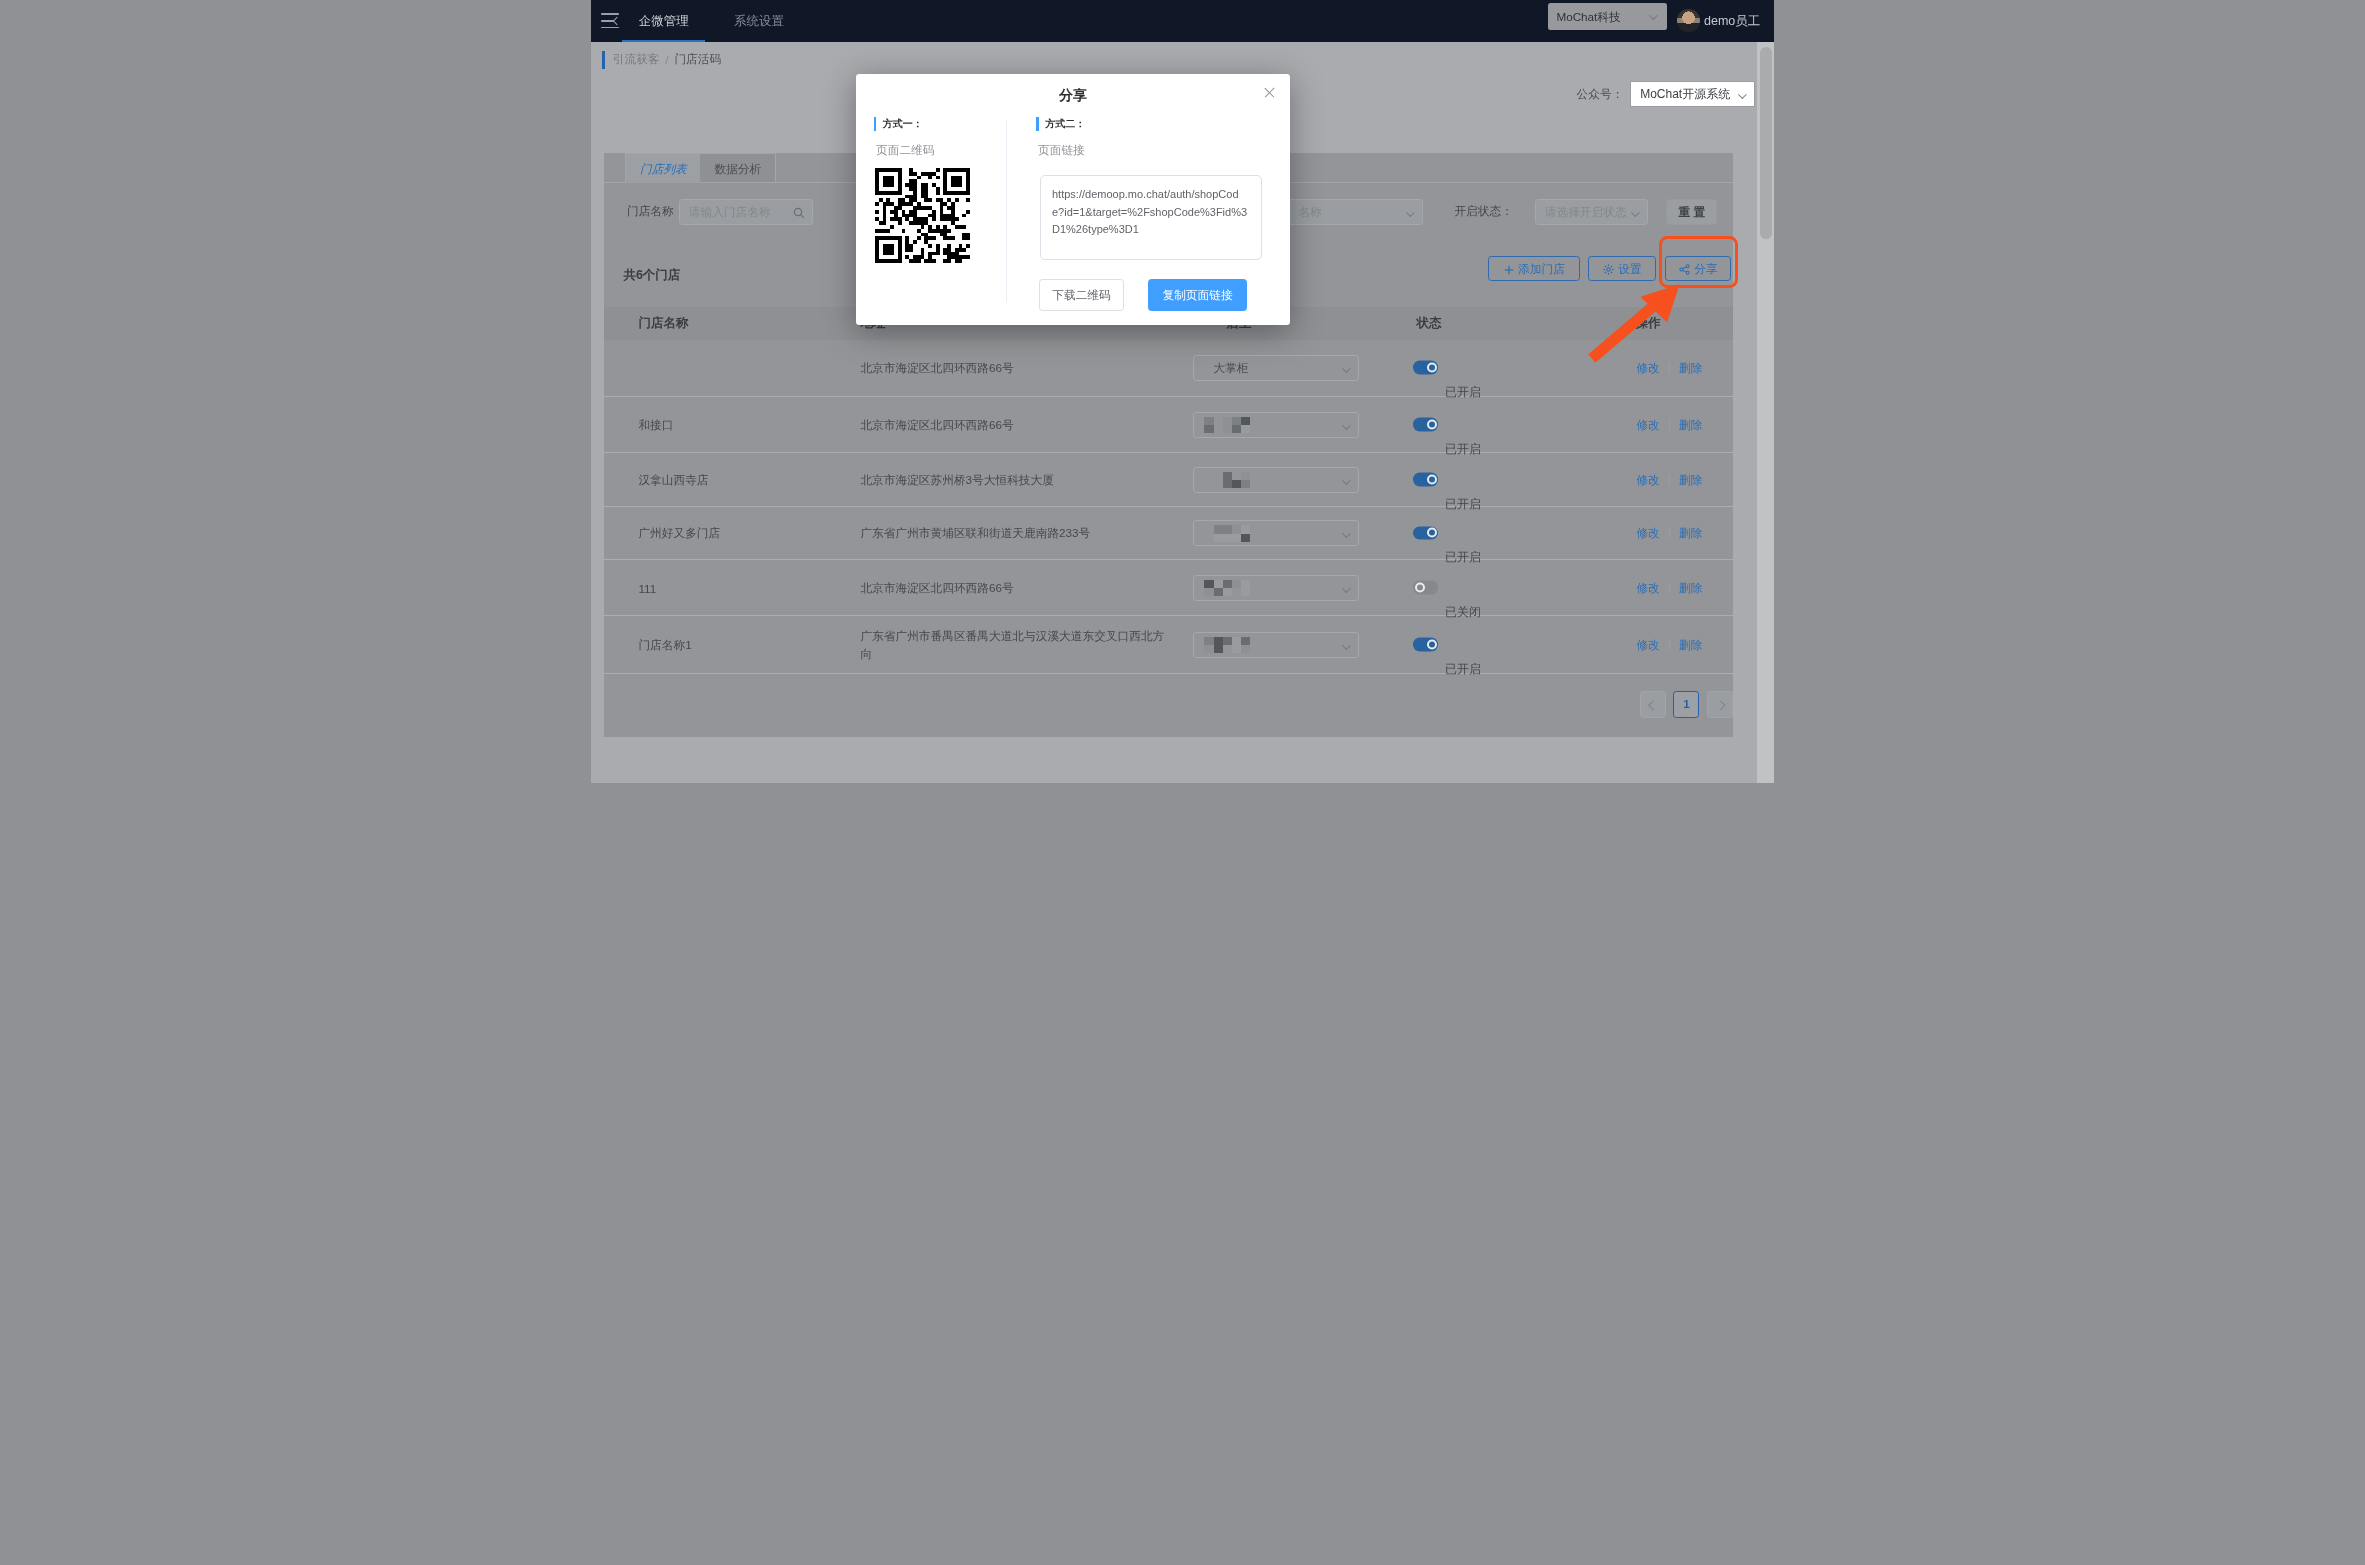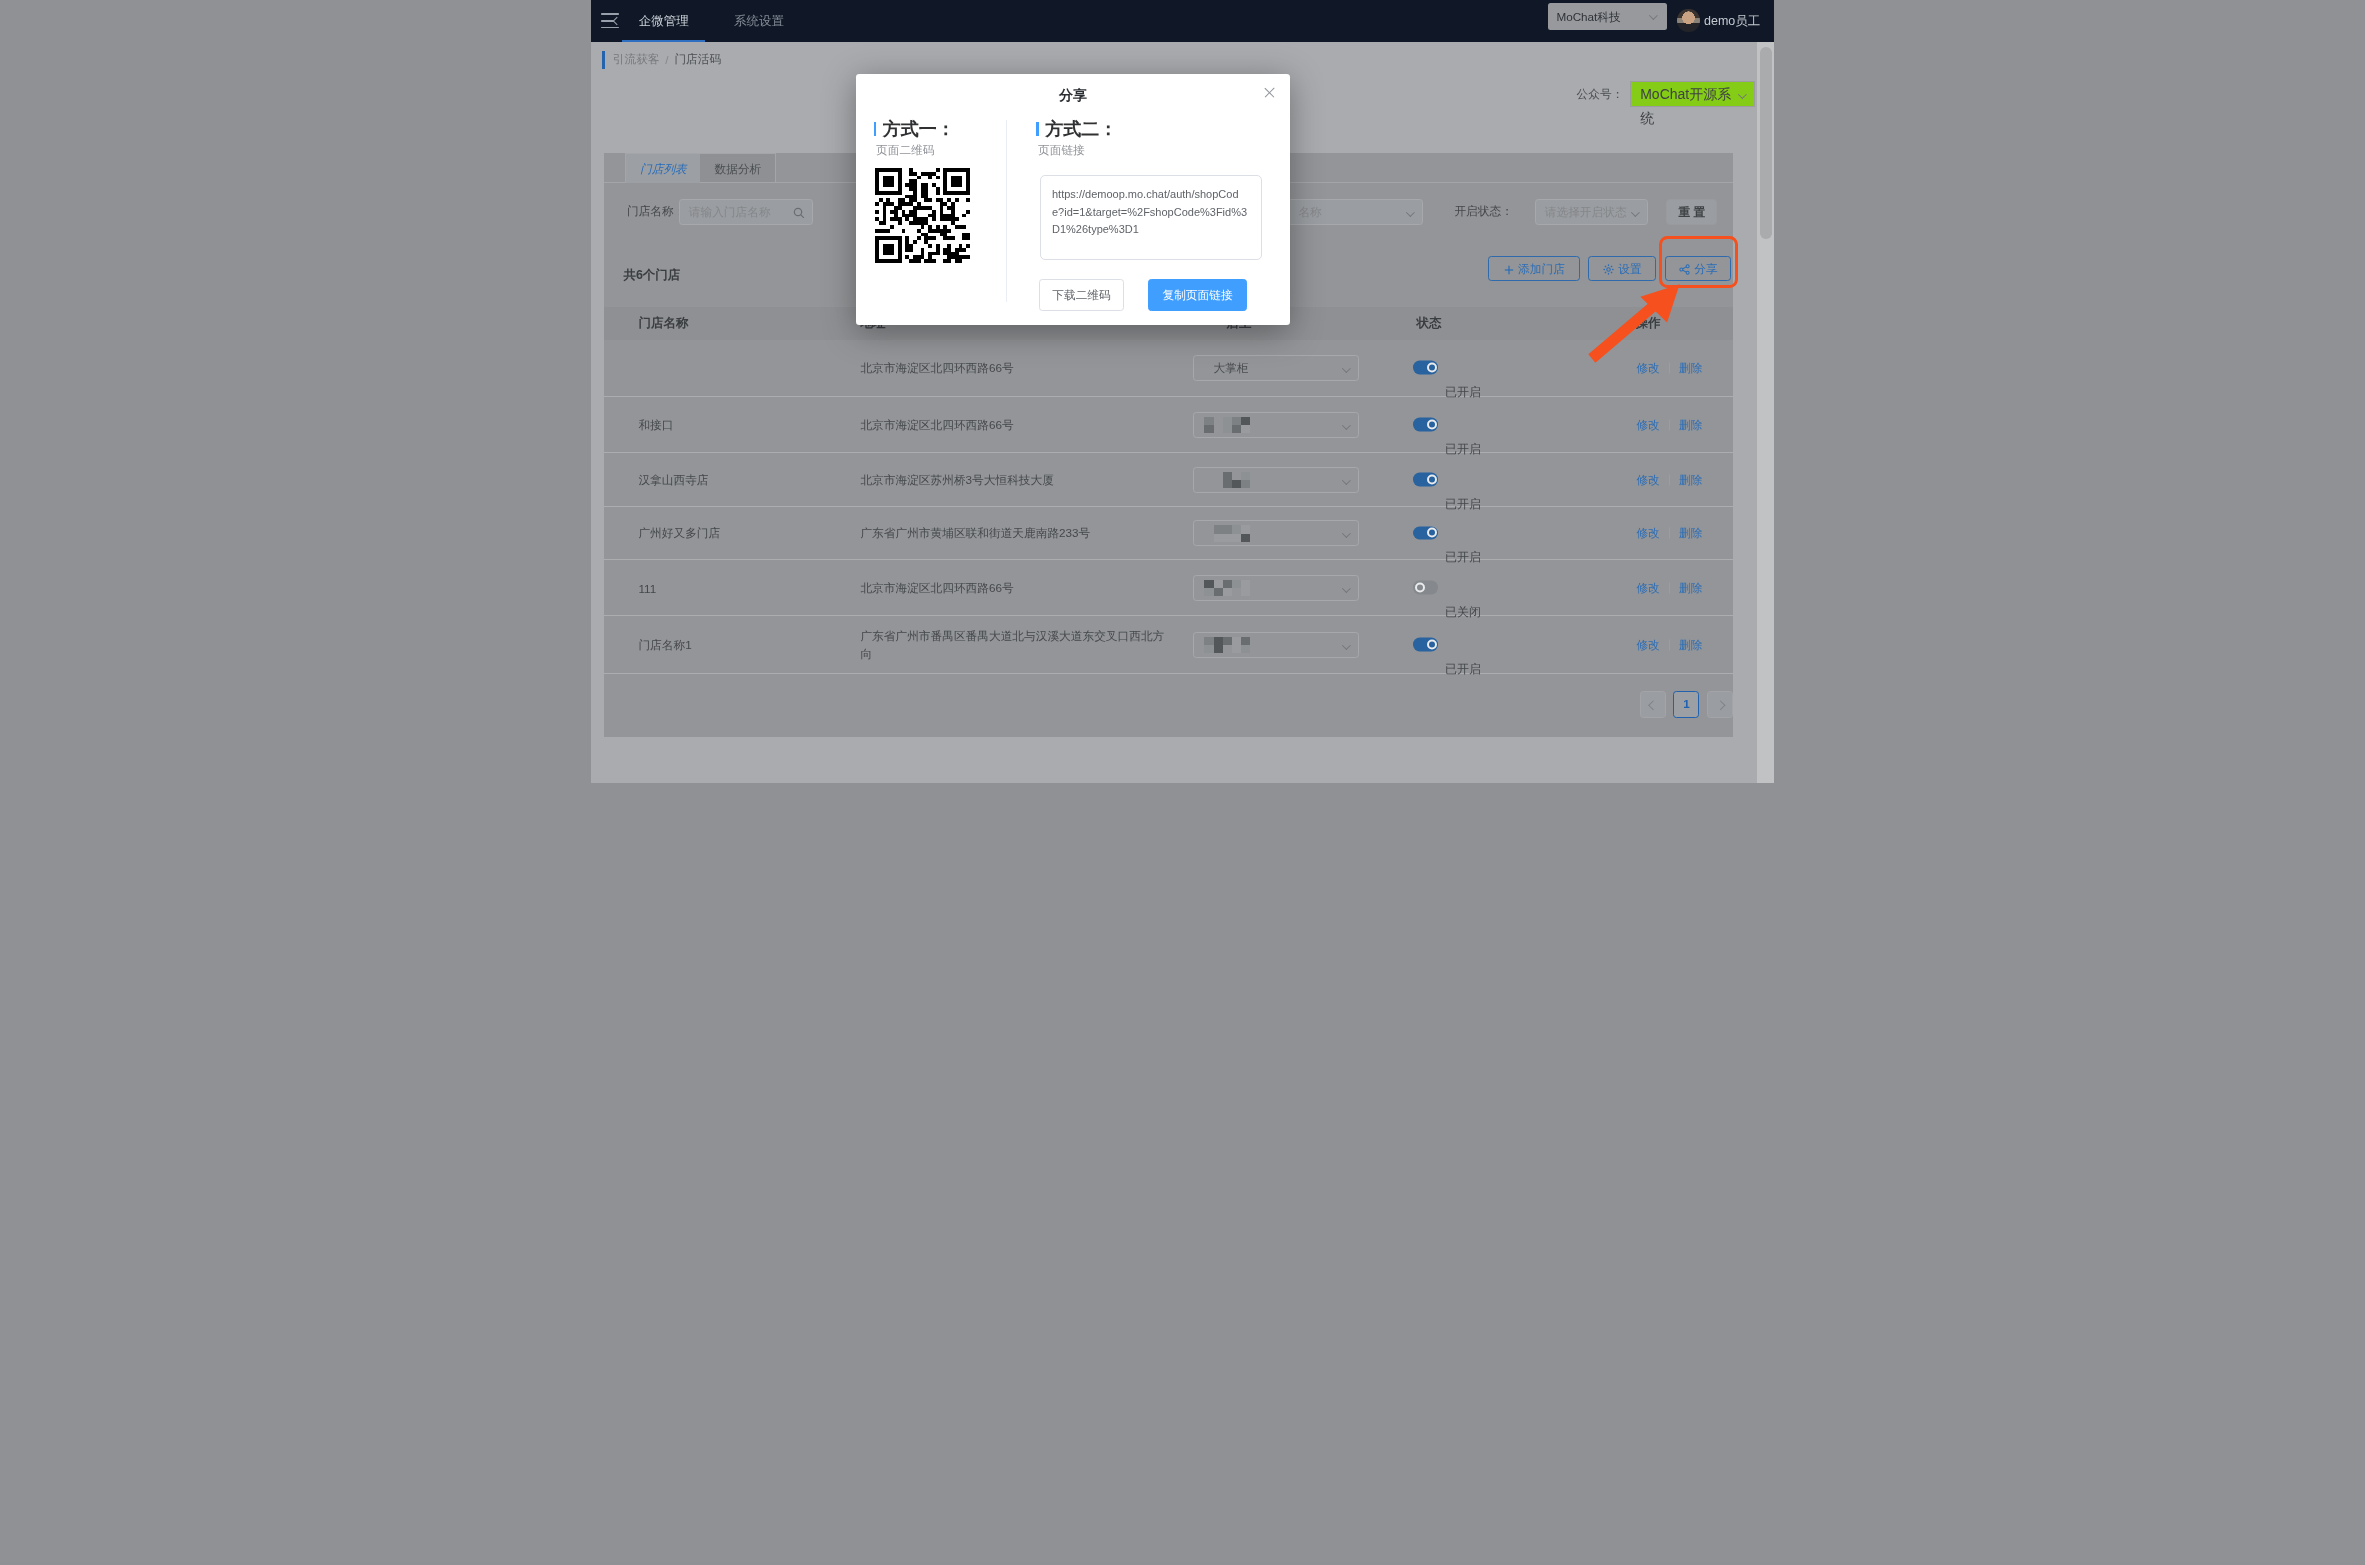--- a/index.html
+++ b/index.html
@@ -37,21 +37,21 @@
   
   .page-tabs { position:absolute; left:0; top:84px; width:100%; height:35px; border-bottom:0.8px solid #a2a4a7; z-index:1; }
   .ptab { position:absolute; top:5px; height:29px; line-height:25px; font-size:12.5px; cursor:pointer; }
   .ptab.t0 { left:11.7px; width:70px; text-align:center; color:#2a6cb8; font-weight:bold; }
   .ptab.t0::after { content:""; position:absolute; left:0; right:0; bottom:0; height:2.5px; background:#2a6cb8; }
   .ptab.t1 { left:113px; color:#4b4e52; }
 
   
   .oa-row { position:absolute; right:19px; top:81px; display:flex; align-items:center; z-index:1; }
   .oa-label { font-size:11.7px; color:#4b4e52; margin-right:6.7px; }
-  .oa-select { position:relative; width:125px; height:26px; background:#84cc16; border:0.8px solid #9a9c9f; border-radius:0; line-height:24px; padding:0 9.2px; font-size:14px; color:#3e4144; cursor:pointer; }
+  .oa-select { position:relative; width:125px; height:26px; background:#ffffff; border:0.8px solid #9a9c9f; border-radius:0; line-height:24px; padding:0 9.2px; font-size:12px; color:#3e4144; cursor:pointer; }
   .oa-select .chev { position:absolute; right:8.4px; top:9.2px; }
 
   
   .card { position:absolute; left:13.4px; top:153px; width:1129px; height:584px; background:#939598; z-index:1; }
   .card-tabs { position:absolute; left:0; top:0; width:100%; height:30px; border-bottom:0.8px solid #a3a5a8; }
   .ctab { position:absolute; top:0; width:76px; height:30px; line-height:29px; text-align:center; font-size:11.7px; border:0.8px solid #a3a5a8; cursor:pointer; }
   .ctab.t0 { left:21px; }
   .ctab.t1 { left:96px; border-left:none; }
   .ctab.active { background:#9ca0a4; color:#2a6cb8; border-bottom:0.8px solid #9ca0a4;font-style:italic; }
   .ctab.inactive { background:#8e9093; color:#4b4e52; }
@@ -117,21 +117,21 @@
 
   
   .dialog { position:absolute; left:265px; top:74px; width:434px; height:251px; background:#ffffff; border-radius:3.3px; box-shadow:0 6.7px 33px rgba(0,0,0,.35); z-index:10; }
   .dlg-title { position:absolute; left:0; top:13.4px; width:100%; text-align:center; font-size:14px; font-weight:bold; color:#2b2f33; }
   .dlg-close { position:absolute; right:13.4px; top:11.7px; width:13.4px; height:13.4px; cursor:pointer; }
   .dlg-close::before,.dlg-close::after { content:""; position:absolute; left:5.8px; top:0; width:1.3px; height:13.4px; background:#8f9399; }
   .dlg-close::before { transform:rotate(45deg); }
   .dlg-close::after { transform:rotate(-45deg); }
   .method { position:absolute; top:43px; display:flex; align-items:center; }
   .method .bluebar { width:2.5px; height:13.4px; background:#409eff; margin-right:6.7px; }
-  .method .m-label { font-size:18px; font-weight:bold; color:#303133; }
+  .method .m-label { font-size:10px; font-weight:bold; color:#303133; }
   .m1 { left:17.5px; } .m2 { left:180px; }
   .m-sub { position:absolute; top:69px; font-size:11.7px; color:#909399; }
   .m1s { left:20px; } .m2s { left:182px; }
   .dlg-divider { position:absolute; left:150px; top:46px; width:0.8px; height:182px; background:#ebeef5; }
   .qr { position:absolute; left:19px; top:94px; width:95px; height:95px; background:#fff; }
   .url-box { position:absolute; left:184px; top:101px; width:222px; height:85px; border:0.8px solid #dcdfe6; border-radius:5px; padding:10px 11px; font-size:11px; line-height:1.6; color:#5f6368; word-break:break-all; overflow:hidden; }
   .dlg-btn { position:absolute; top:205px; height:32px; border-radius:3.3px; font-size:11.7px; text-align:center; line-height:30px; cursor:pointer; }
   .btn-download { left:183px; width:85px; background:#fff; border:0.8px solid #dcdfe6; color:#5f6368; }
   .btn-copy { left:292px; width:99px; background:#409eff; border:0.8px solid #409eff; color:#fff; }
 

